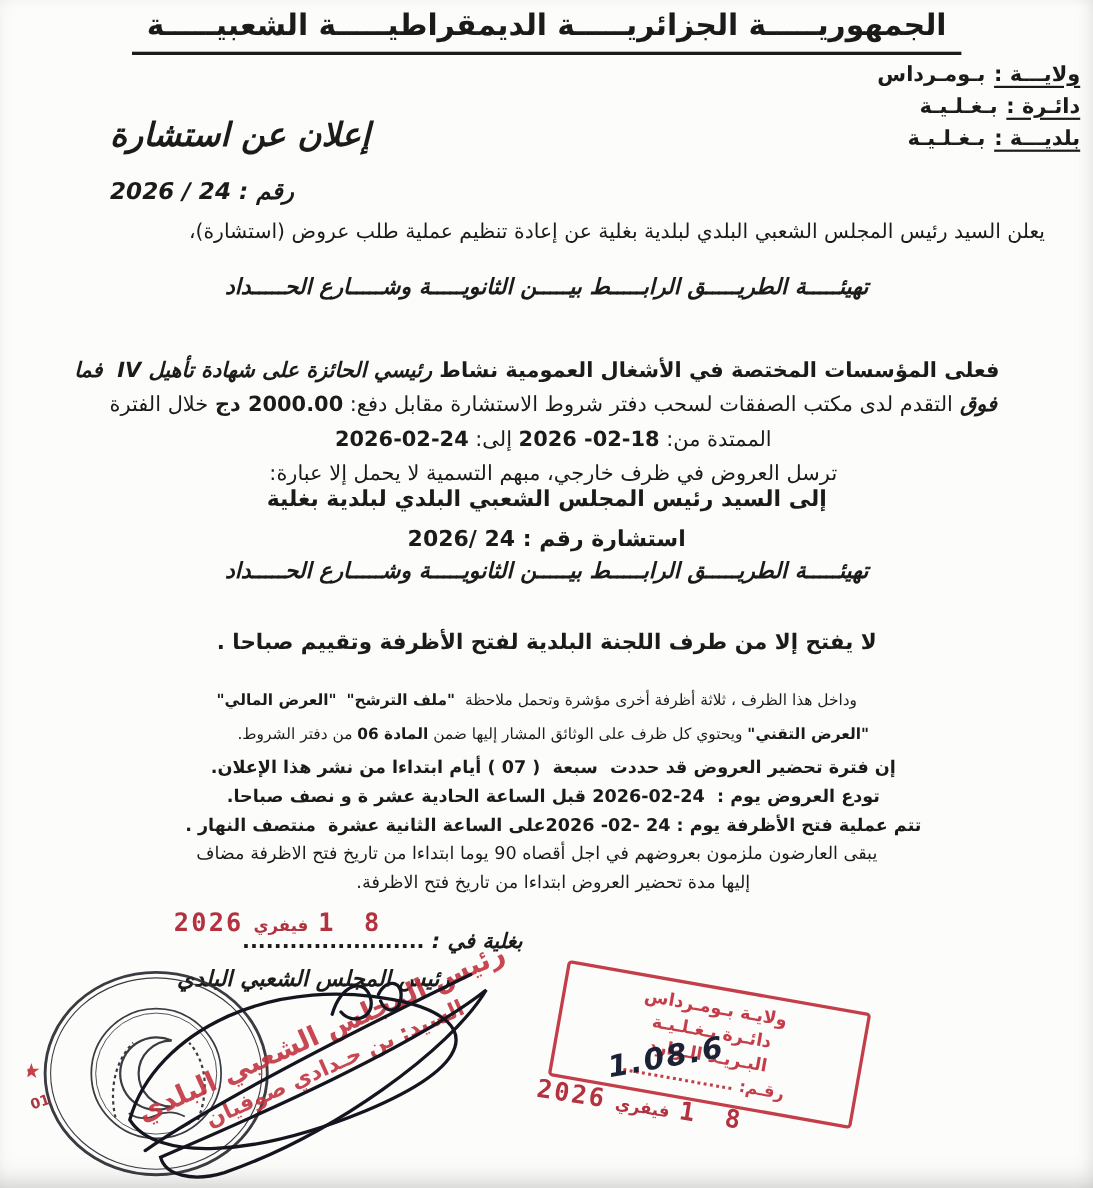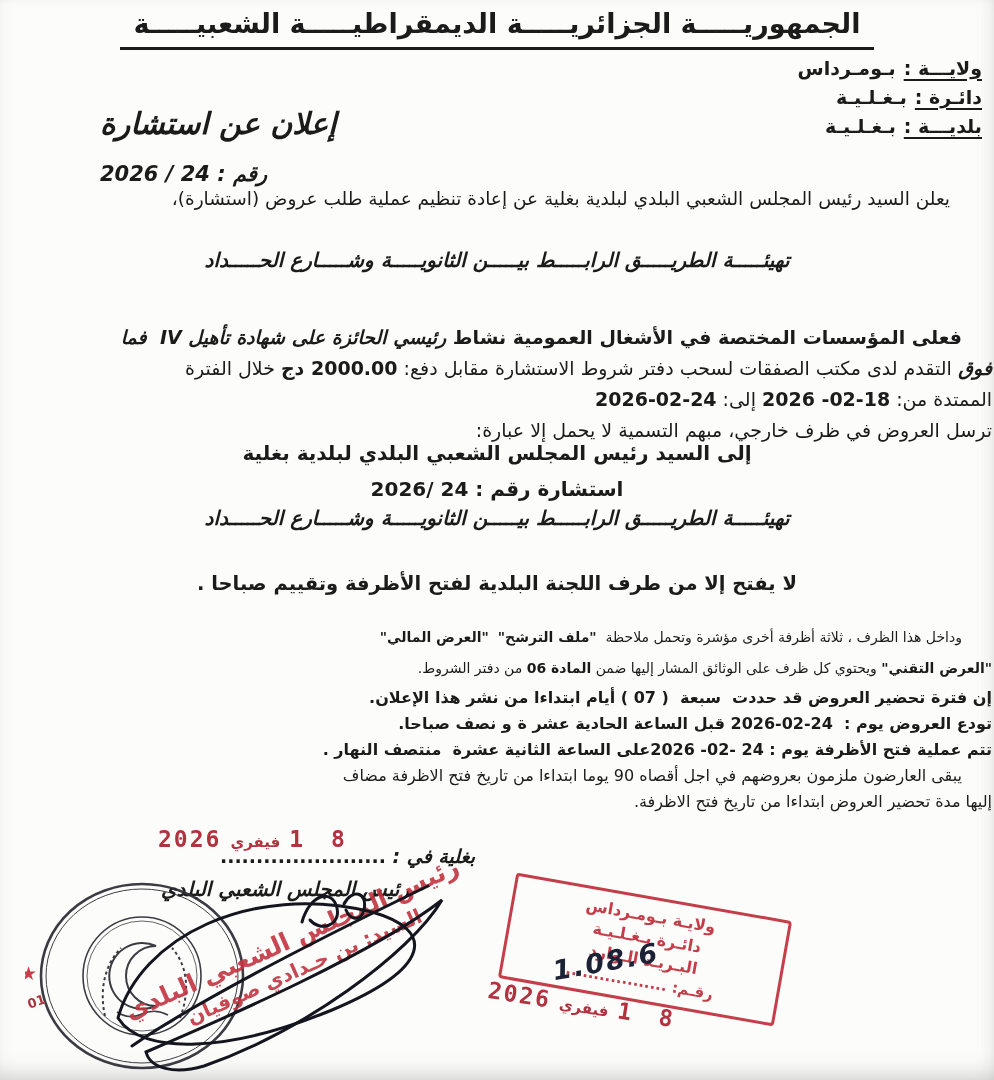--- a/index.html
+++ b/index.html
@@ -19,26 +19,26 @@
   .hdr{position:absolute;top:8px;left:0;right:0;text-align:center;z-index:1}
   .hdr-t{display:inline-block;font-size:27px;font-weight:bold;
          border-bottom:3px solid #1c1c1c;padding:0 14px 8px}
   .admin{position:absolute;top:54px;right:12px;font-size:19px;font-weight:bold;
          line-height:29px;text-align:right}
   .lbl{text-decoration:underline;text-decoration-thickness:2px;text-underline-offset:4px}
   .aval{padding-right:8px}
   .announce{position:absolute;top:106px;right:190px;left:100px;text-align:left}
   .a1{font-size:30px;font-weight:bold;font-style:italic}
   .a2{font-size:21px;font-weight:bold;font-style:italic;margin-top:21px}
-  .intro{position:absolute;top:188px;right:16px;left:30px;font-size:18.5px;
+  .intro{position:absolute;top:200px;right:16px;left:30px;font-size:18.5px;
          text-indent:28px;text-align:right;white-space:pre-wrap}
   .ptitle{position:absolute;left:0;right:0;text-align:center;font-size:20px;
           font-weight:bold;font-style:italic;letter-spacing:.5px}
   .t1{top:248px}.t2{top:506px}
-  .blk{position:absolute;right:2px;left:14px;text-align:right}
+  .blk{position:absolute;right:2px;left:14px;text-align:center}
   .b1{top:322px;line-height:31px;font-size:19px}
   .b2{top:622px;line-height:31px;font-size:14px}
   .b3{top:685px;line-height:26px;font-size:16px}
   .bline{white-space:pre-wrap}
   .ind{text-indent:30px}
   .cline{position:absolute;left:0;right:0;text-align:center;font-weight:bold}
   .c1{top:441px;font-size:20px}
   .c2{top:477px;font-size:20px}
   .c3{top:572px;font-size:19.5px}
   .place{position:absolute;top:845px;left:140px;width:335px;text-align:right;

